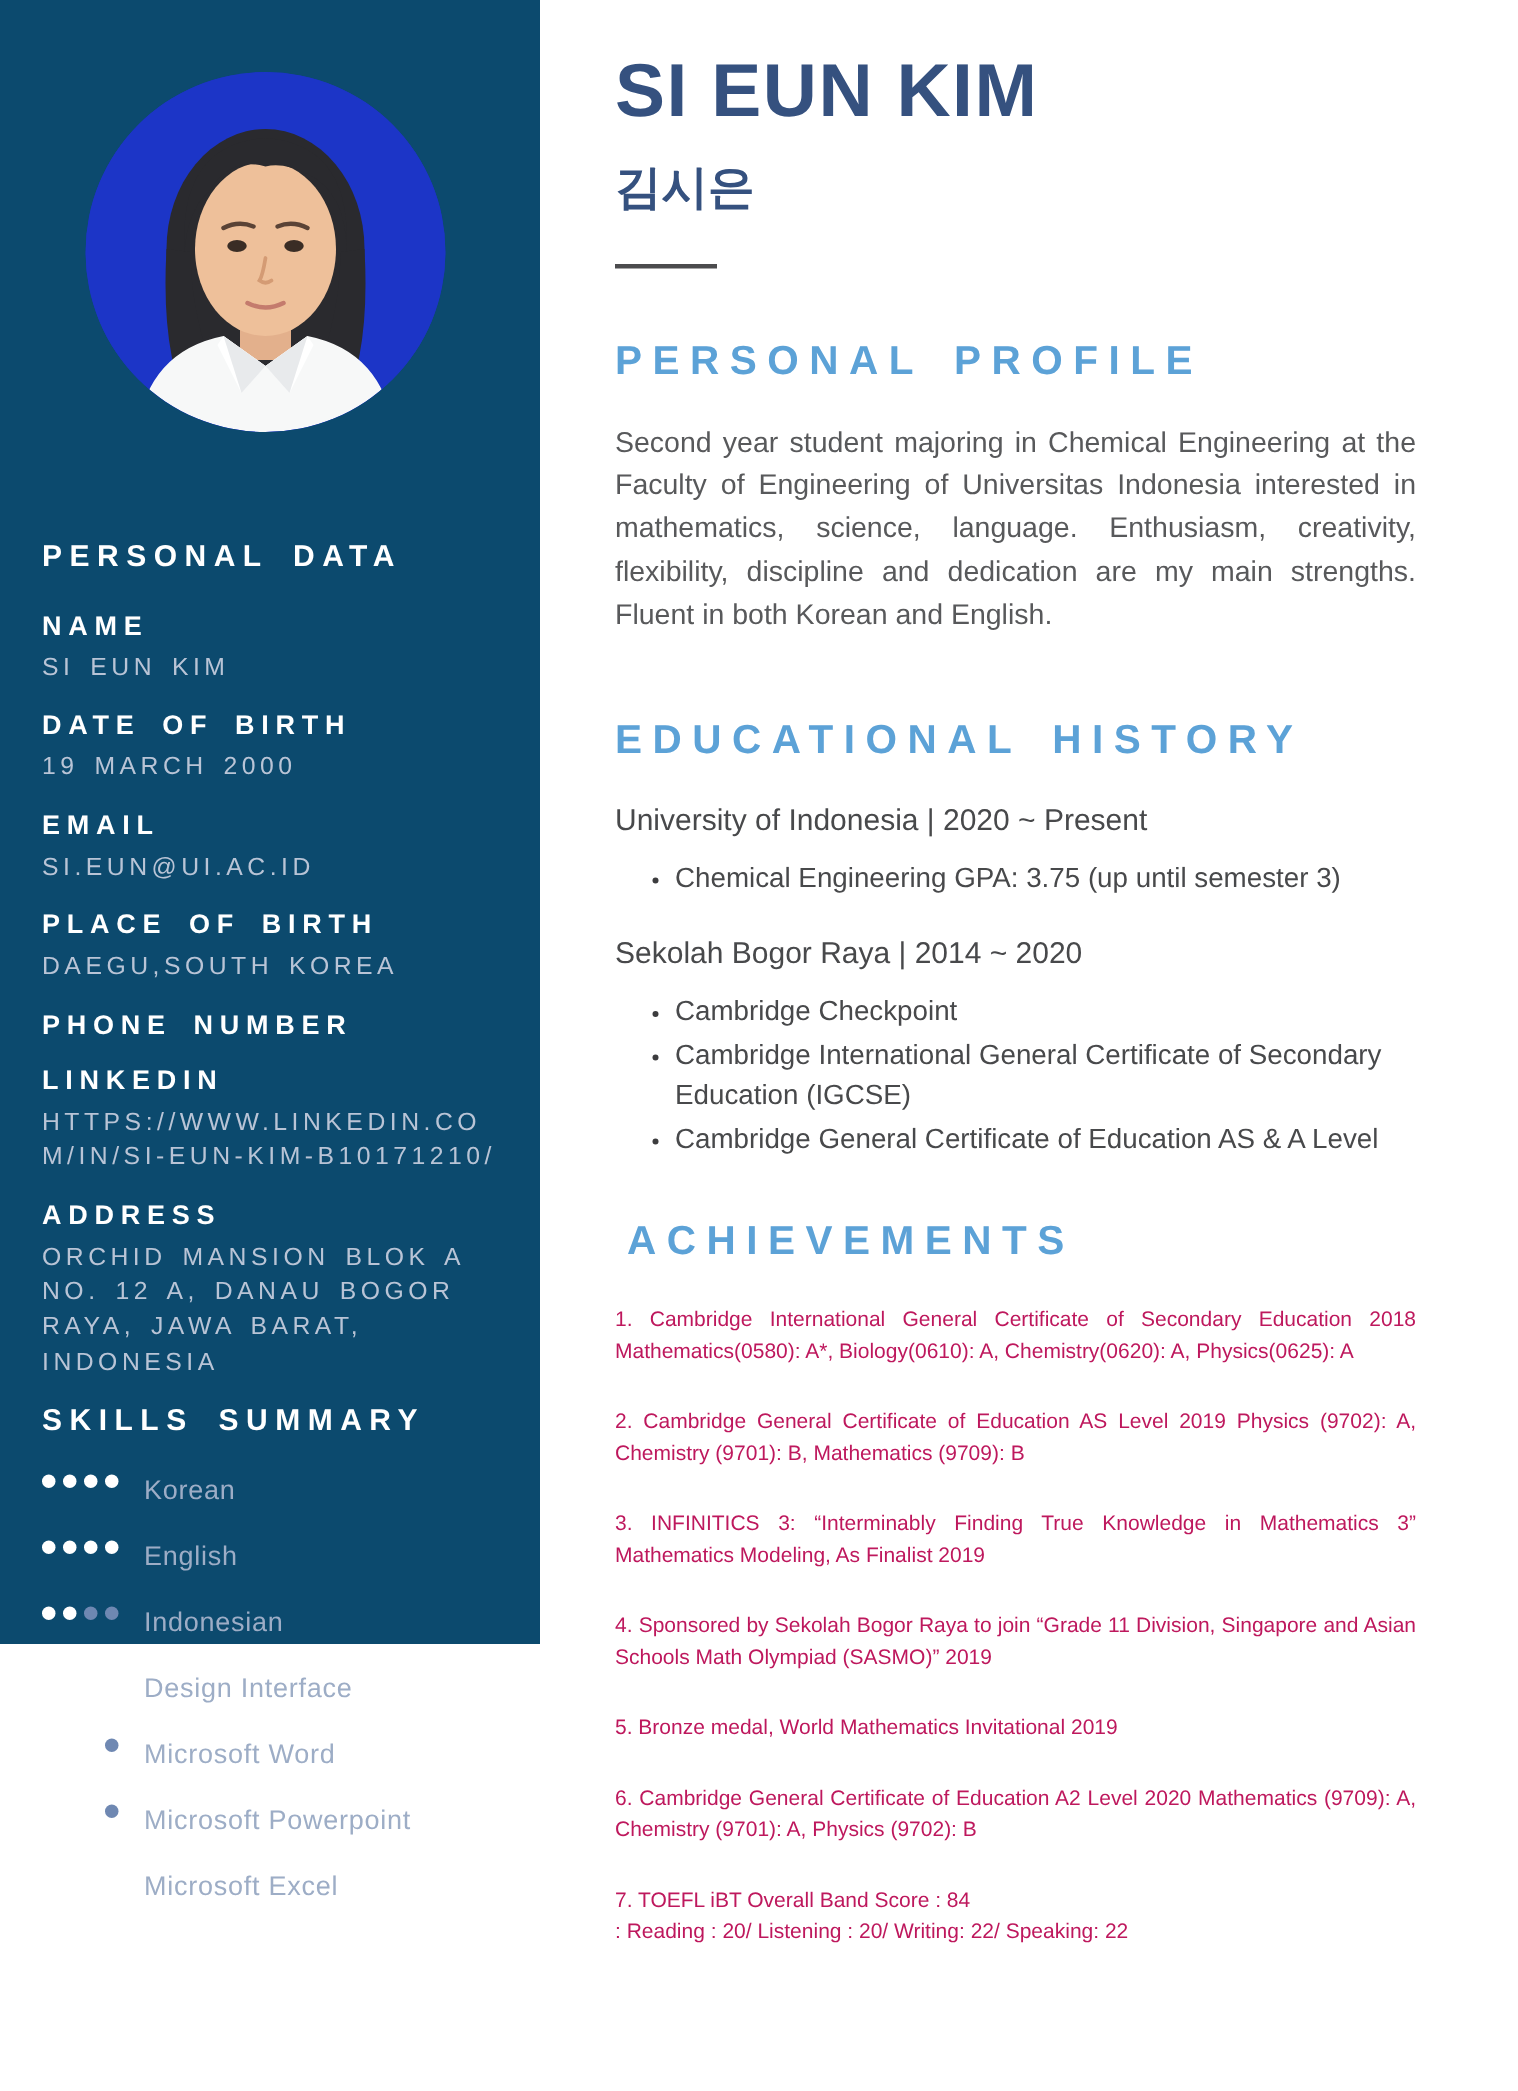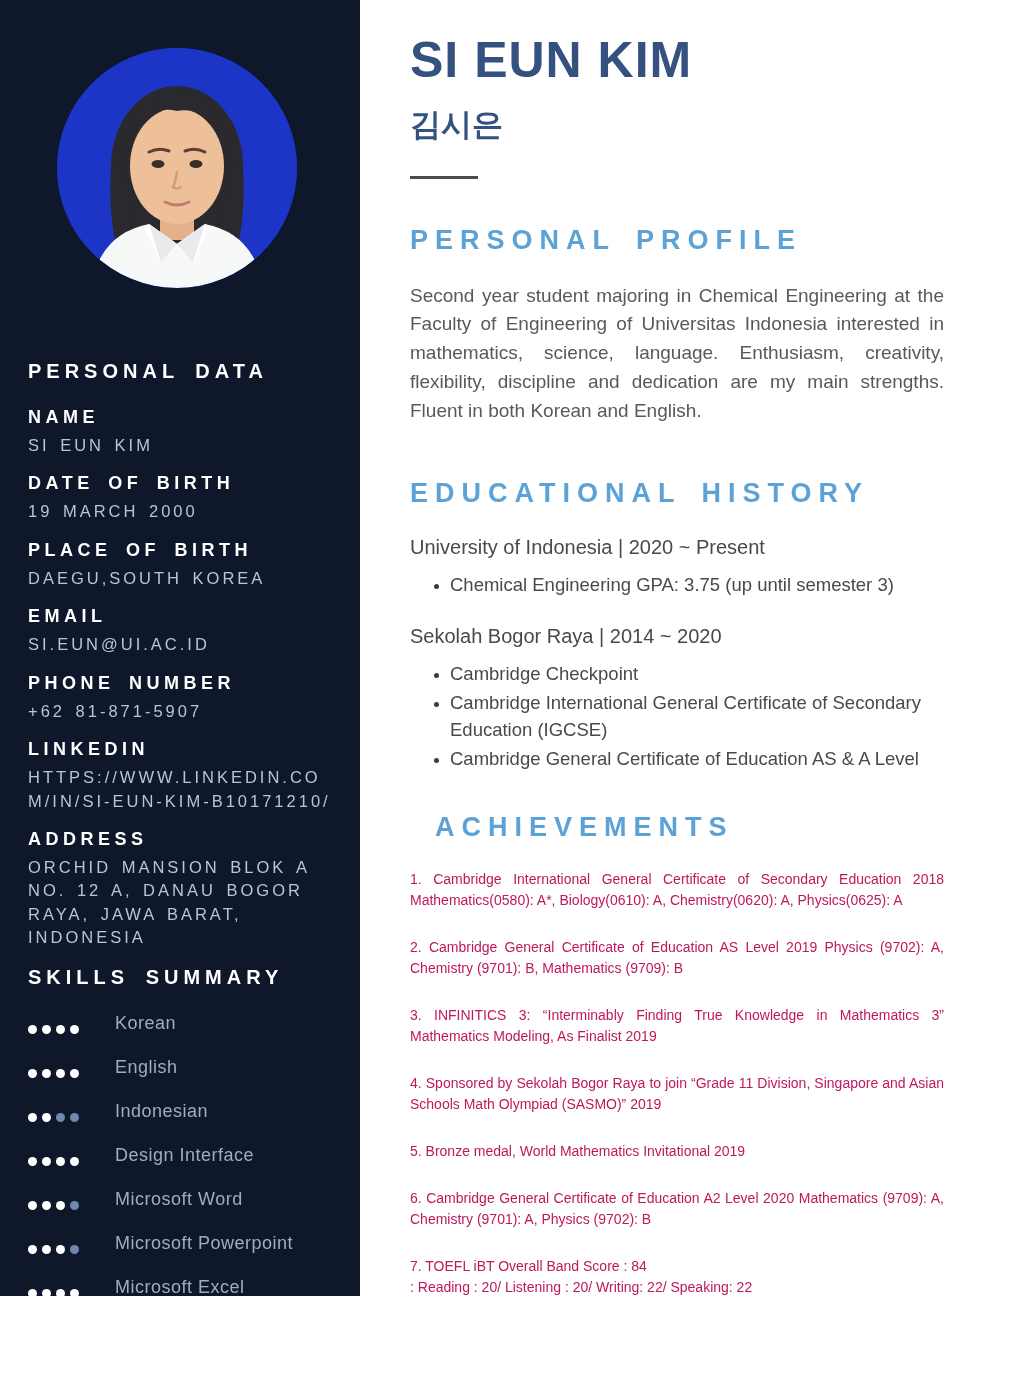--- a/index.html
+++ b/index.html
@@ -6,22 +6,22 @@
   html,body { margin:0; padding:0; }
   body {
     width:1012px; height:1394px; position:relative; overflow:hidden;
     background:#ffffff;
     font-family:"Liberation Sans", sans-serif;
     -webkit-font-smoothing:antialiased;
   }
 
   
   .sidebar {
-    position:absolute; left:0; top:0; width:360px; height:1296px;
-    background:#0f172a;
+    position:absolute; left:0; top:0; width:360px; height:1096px;
+    background:#0c4a6e;
   }
   .photo-wrap {
     position:absolute; left:57px; top:48px; width:240px; height:240px;
     border-radius:50%; overflow:hidden; background:#1c35c7;
   }
   .side-content {
     position:absolute; left:28px; top:360px; width:306px;
   }
   .side-heading {
     color:#ffffff; font-weight:bold; font-size:20px; letter-spacing:5px;
@@ -30,21 +30,21 @@
   .field { margin-bottom:16px; }
   .field-label {
     color:#ffffff; font-weight:bold; font-size:18px; letter-spacing:4.5px;
     margin-bottom:6px; word-spacing:5px;
   }
   .field-value {
     color:#b9c4d6; font-size:16.5px; letter-spacing:3px; line-height:1.42;
     overflow-wrap:anywhere; word-spacing:3px;
   }
   .skills-heading { }
-  .skill-row { display:flex; align-items:flex-end; margin-bottom:23px;gap:19px; }
+  .skill-row { display:flex; align-items:flex-start; margin-bottom:23px; }
   .dots { display:flex; gap:5px; margin-right:17px; }
   .dot { width:9px; height:9px; border-radius:50%; display:inline-block; }
   .dot.filled { background:#ffffff; }
   .dot.faded  { background:#6f88b2; }
   .skill-name { color:#9dadc6; font-size:18px; letter-spacing:0.5px; }
 
   
   .main {
     position:absolute; left:410px; top:34px; width:534px;
   }
@@ -54,21 +54,21 @@
   }
   .korean-name {
     color:#35517f; font-size:31px; font-weight:bold; margin-top:17px;
   }
   .divider { width:68px; height:3px; background:#4c4c4e; margin-top:30px; }
   .sec-title {
     color:#5ca2d7; font-size:27px; font-weight:bold; letter-spacing:7px;
     word-spacing:6px; margin-top:46px;
   }
   .sec-title.edu { margin-top:52px; }
-  .sec-title.ach { margin-top:40px; margin-left:25px; }
+  .sec-title.ach { margin-top:40px; margin-left:8px; }
   .profile-text {
     margin:26px 0 0 0; color:#58595b; font-size:19px; line-height:1.52;
     text-align:justify;
   }
   .school-line { margin-top:27px; color:#48494b; font-size:20px; }
   .edu-bullets { margin:13px 0 0 0; padding-left:40px; }
   .edu-bullets li {
     color:#48494b; font-size:18.5px; line-height:1.42; margin-bottom:3px;
   }
   .edu-bullets li::marker { color:#3c3c3e; font-size:16px; }
@@ -129,32 +129,31 @@
           <div class="field-label">NAME</div>
           <div class="field-value">SI EUN KIM</div>
         </div>
 
         <div class="field">
           <div class="field-label">DATE OF BIRTH</div>
           <div class="field-value">19 MARCH 2000</div>
         </div>
 
         <div class="field">
+          <div class="field-label">EMAIL</div>
+          <div class="field-value">SI.EUN@UI.AC.ID</div>
+        </div>
+
+        <div class="field">
           <div class="field-label">PLACE OF BIRTH</div>
           <div class="field-value">DAEGU,SOUTH KOREA</div>
         </div>
 
         <div class="field">
-          <div class="field-label">EMAIL</div>
-          <div class="field-value">SI.EUN@UI.AC.ID</div>
-        </div>
-
-        <div class="field">
           <div class="field-label">PHONE NUMBER</div>
-          <div class="field-value">+62 81-871-5907</div>
         </div>
 
         <div class="field">
           <div class="field-label">LINKEDIN</div>
           <div class="field-value">HTTPS://WWW.LINKEDIN.COM/IN/SI-EUN-KIM-B10171210/</div>
         </div>
 
         <div class="field">
           <div class="field-label">ADDRESS</div>
           <div class="field-value">ORCHID MANSION BLOK A NO. 12 A, DANAU BOGOR RAYA, JAWA BARAT, INDONESIA</div>

